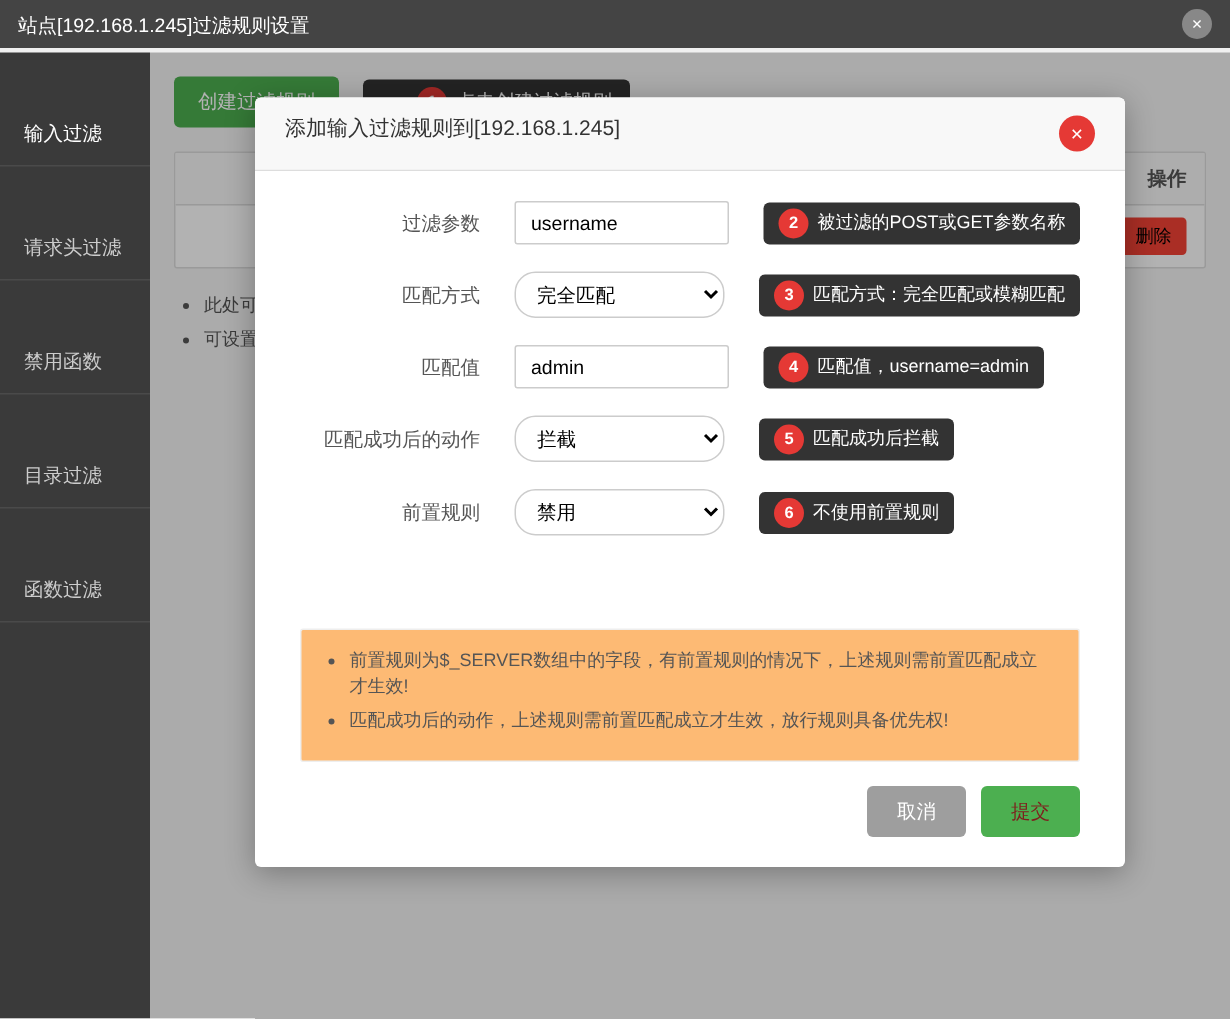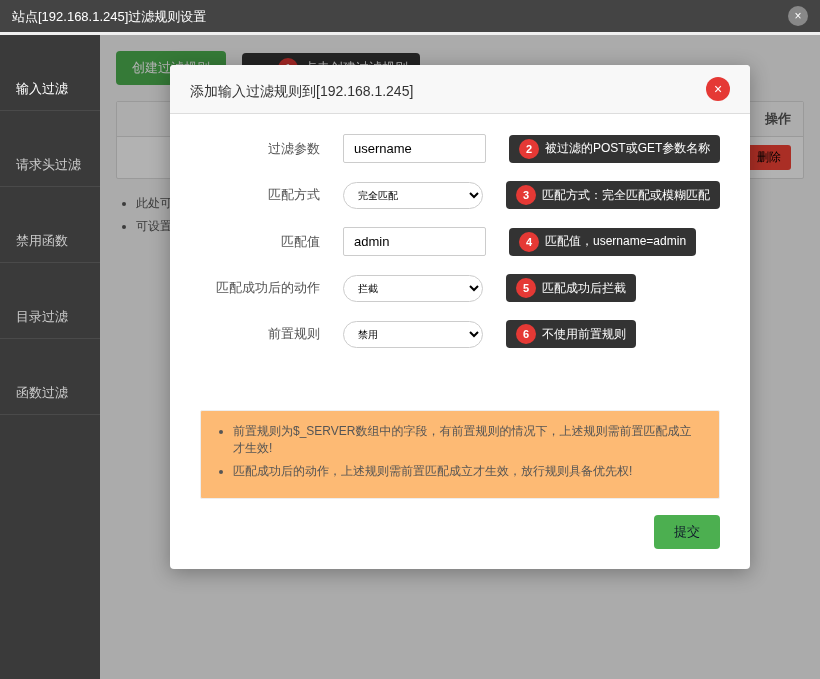--- a/index.html
+++ b/index.html
@@ -177,21 +177,21 @@
       padding-bottom: 20px;
     }
     .modal-header {
       background: #f8f8f8;
       border-bottom: 1px solid #ddd;
       padding: 12px 20px;
       font-size: 14px;
       color: #333;
       border-radius: 4px 4px 0 0;
       display: flex;
-      align-items: flex-end;
+      align-items: flex-start;
       justify-content: space-between;
     }
     .modal-close {
       width: 24px;
       height: 24px;
       background: #e53935;
       border-radius: 50%;
       display: flex;
       align-items: center;
       justify-content: center;
@@ -223,21 +223,21 @@
       border-radius: 2px;
       font-size: 13px;
       font-family: inherit;
       width: 143px;
       outline: none;
     }
     .form-select {
       border: 1px solid #ccc;
       padding: 6px 10px;
       border-radius: 14px;
-      font-size: 10px;
+      font-size: 13px;
       font-family: inherit;
       width: 140px;
       outline: none;
       background: #fff;
       cursor: pointer;
     }
 
     
     .inline-annotation {
       display: flex;
@@ -279,21 +279,21 @@
       color: #fff;
       border: none;
       padding: 8px 20px;
       border-radius: 4px;
       cursor: pointer;
       font-size: 13px;
       font-family: inherit;
     }
     .btn-submit {
       background: #4caf50;
-      color: #0f172a;
+      color: #7f1d1d;
       border: none;
       padding: 8px 20px;
       border-radius: 4px;
       cursor: pointer;
       font-size: 13px;
       font-family: inherit;
     }
 
     
     .btn-delete {
@@ -433,19 +433,20 @@
         </div>
 
       </div>
 
       <ul class="modal-notes">
         <li>前置规则为$_SERVER数组中的字段，有前置规则的情况下，上述规则需前置匹配成立才生效!</li>
         <li>匹配成功后的动作，上述规则需前置匹配成立才生效，放行规则具备优先权!</li>
       </ul>
 
       <div class="modal-footer">
+        <button class="btn-cancel">取消</button>
         <button class="btn-submit">提交</button>
       </div>
 
     </div>
   </div>
 
 </div>
 
 </body></html>

